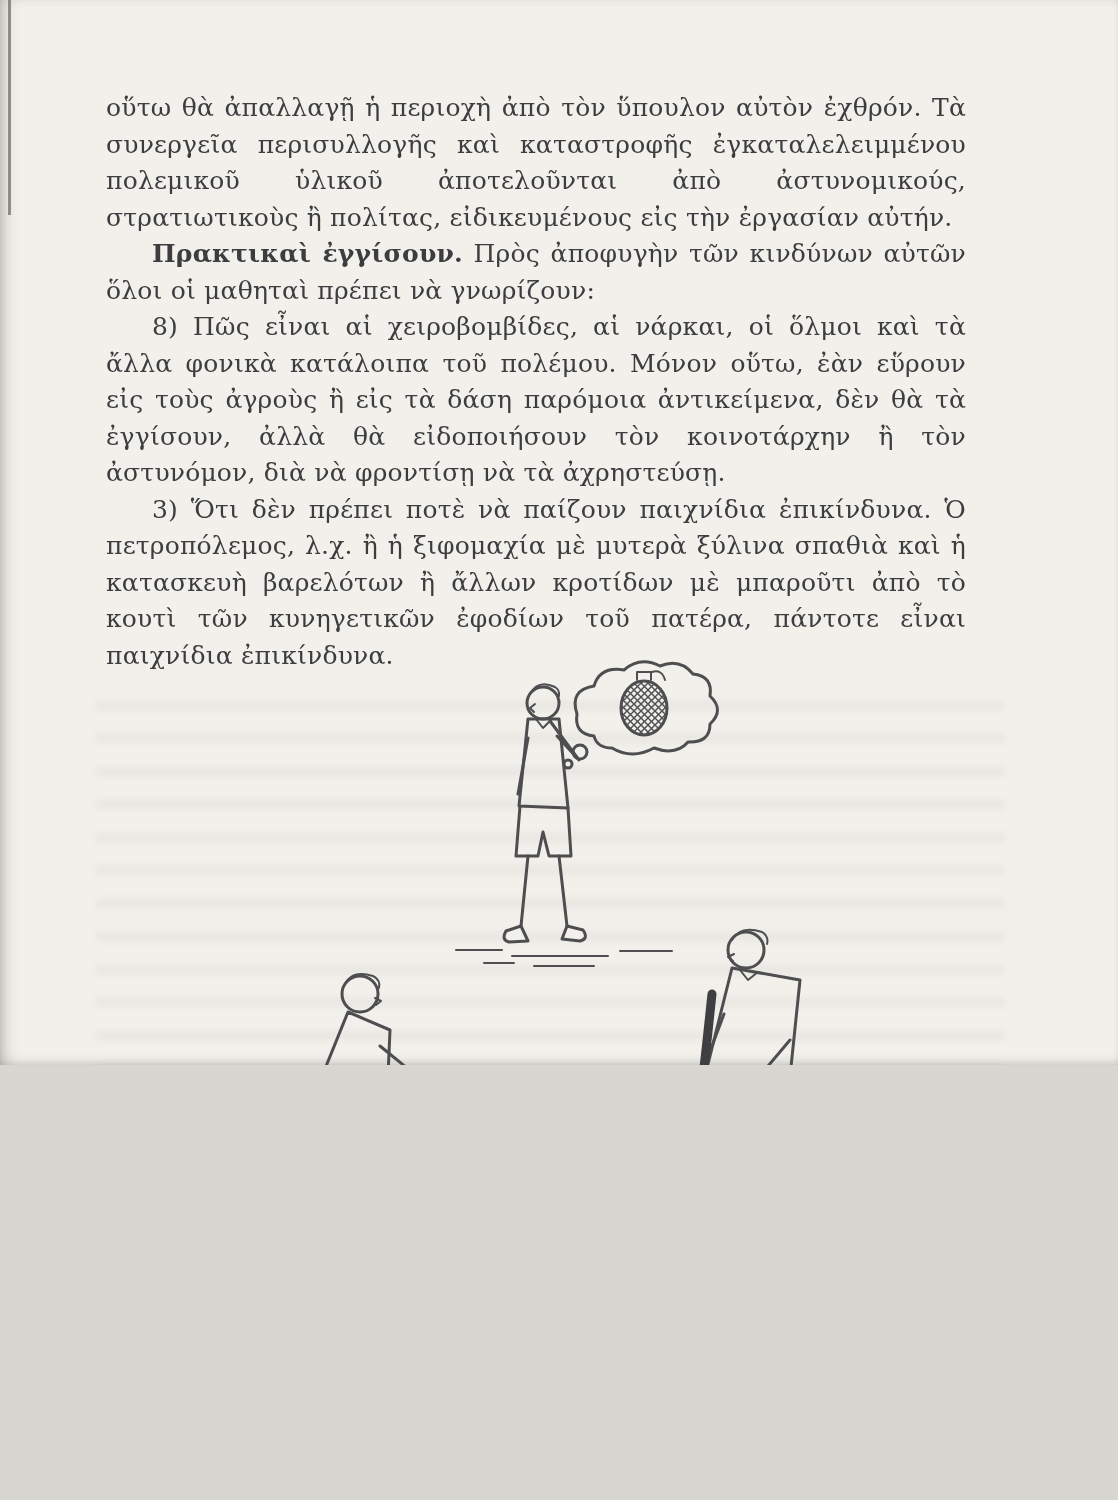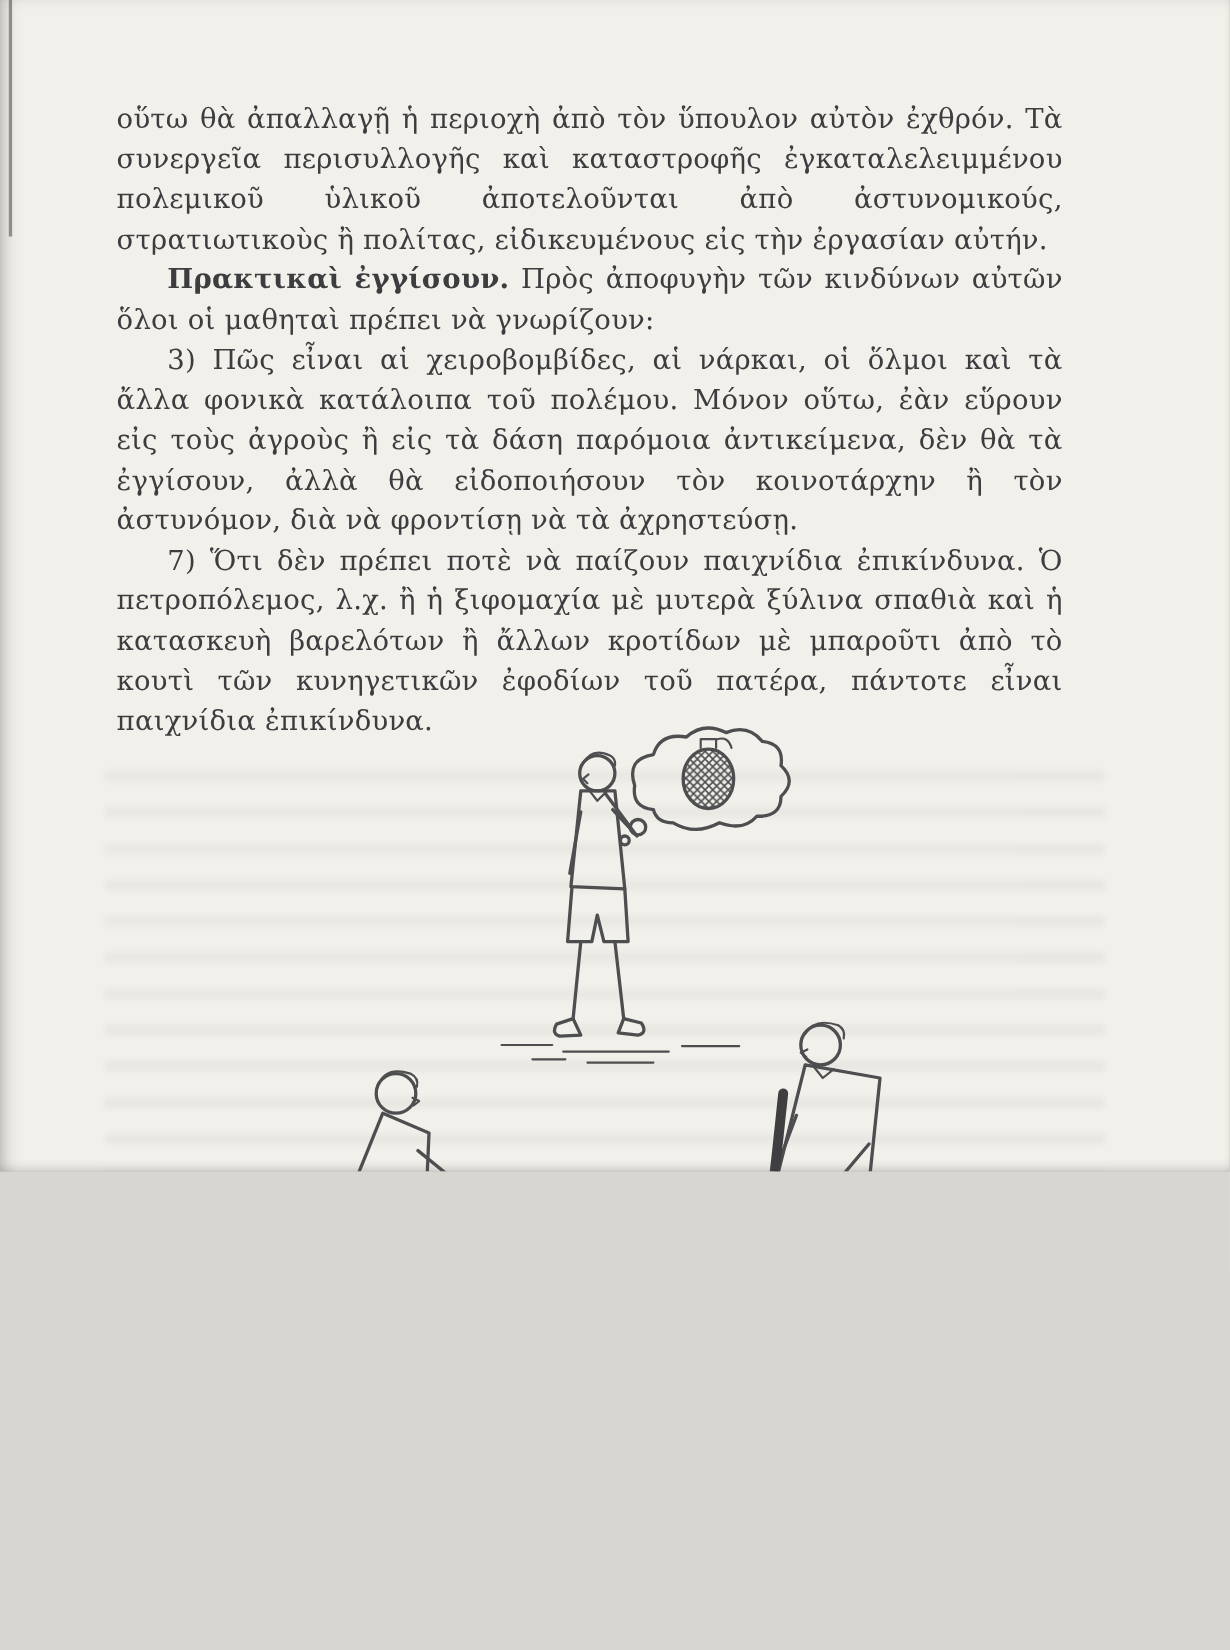--- a/index.html
+++ b/index.html
@@ -53,22 +53,22 @@
 </head>
 <body>
 
 <div class="page">
 
   <div class="edge-tick"></div>
 
   <div class="text-block">
     <p class="para"><span>οὕτω θὰ ἀπαλλαγῇ ἡ περιοχὴ ἀπὸ τὸν ὕπουλον αὐτὸν ἐχθρόν. Τὰ συνεργεῖα περισυλλογῆς καὶ καταστροφῆς ἐγκαταλελειμμένου πολεμικοῦ ὑλικοῦ ἀποτελοῦνται ἀπὸ ἀστυνομικούς, στρατιωτικοὺς ἢ πολίτας, εἰδικευμένους εἰς τὴν ἐργασίαν αὐτήν.</span></p>
     <p class="para indent"><span class="lead">Πρακτικαὶ ἐγγίσουν.</span> <span>Πρὸς ἀποφυγὴν τῶν κινδύνων αὐτῶν ὅλοι οἱ μαθηταὶ πρέπει νὰ γνωρίζουν:</span></p>
-    <p class="para indent"><span>3) Πῶς εἶναι αἱ χειροβομβίδες, αἱ νάρκαι, οἱ ὅλμοι καὶ τὰ ἄλλα φονικὰ κατάλοιπα τοῦ πολέμου. Μόνον οὕτω, ἐὰν εὕρουν εἰς τοὺς ἀγροὺς ἢ εἰς τὰ δάση παρόμοια ἀντικείμενα, δὲν θὰ τὰ ἐγγίσουν, ἀλλὰ θὰ εἰδοποιήσουν τὸν κοινοτάρχην ἢ τὸν ἀστυνόμον, διὰ νὰ φροντίσῃ νὰ τὰ ἀχρηστεύσῃ.</span></p>
-    <p class="para indent"><span>7) Ὅτι δὲν πρέπει ποτὲ νὰ παίζουν παιχνίδια ἐπικίνδυνα. Ὁ πετροπόλεμος, λ.χ. ἢ ἡ ξιφομαχία μὲ μυτερὰ ξύλινα σπαθιὰ καὶ ἡ κατασκευὴ βαρελότων ἢ ἄλλων κροτίδων μὲ μπαροῦτι ἀπὸ τὸ κουτὶ τῶν κυνηγετικῶν ἐφοδίων τοῦ πατέρα, πάντοτε εἶναι παιχνίδια ἐπικίνδυνα.</span></p>
+    <p class="para indent"><span>8) Πῶς εἶναι αἱ χειροβομβίδες, αἱ νάρκαι, οἱ ὅλμοι καὶ τὰ ἄλλα φονικὰ κατάλοιπα τοῦ πολέμου. Μόνον οὕτω, ἐὰν εὕρουν εἰς τοὺς ἀγροὺς ἢ εἰς τὰ δάση παρόμοια ἀντικείμενα, δὲν θὰ τὰ ἐγγίσουν, ἀλλὰ θὰ εἰδοποιήσουν τὸν κοινοτάρχην ἢ τὸν ἀστυνόμον, διὰ νὰ φροντίσῃ νὰ τὰ ἀχρηστεύσῃ.</span></p>
+    <p class="para indent"><span>3) Ὅτι δὲν πρέπει ποτὲ νὰ παίζουν παιχνίδια ἐπικίνδυνα. Ὁ πετροπόλεμος, λ.χ. ἢ ἡ ξιφομαχία μὲ μυτερὰ ξύλινα σπαθιὰ καὶ ἡ κατασκευὴ βαρελότων ἢ ἄλλων κροτίδων μὲ μπαροῦτι ἀπὸ τὸ κουτὶ τῶν κυνηγετικῶν ἐφοδίων τοῦ πατέρα, πάντοτε εἶναι παιχνίδια ἐπικίνδυνα.</span></p>
   </div>
 
   <div class="ghost"></div>
 
   <svg class="illustration" width="940" height="740" viewBox="0 0 940 740">
     <defs>
       <pattern id="xhatch" width="7" height="7" patternUnits="userSpaceOnUse">
         <path d="M0 0 L7 7 M7 0 L0 7" stroke="#4e4e50" stroke-width="1.4"></path>
       </pattern>
       <pattern id="hatchlt" width="9" height="9" patternUnits="userSpaceOnUse">

